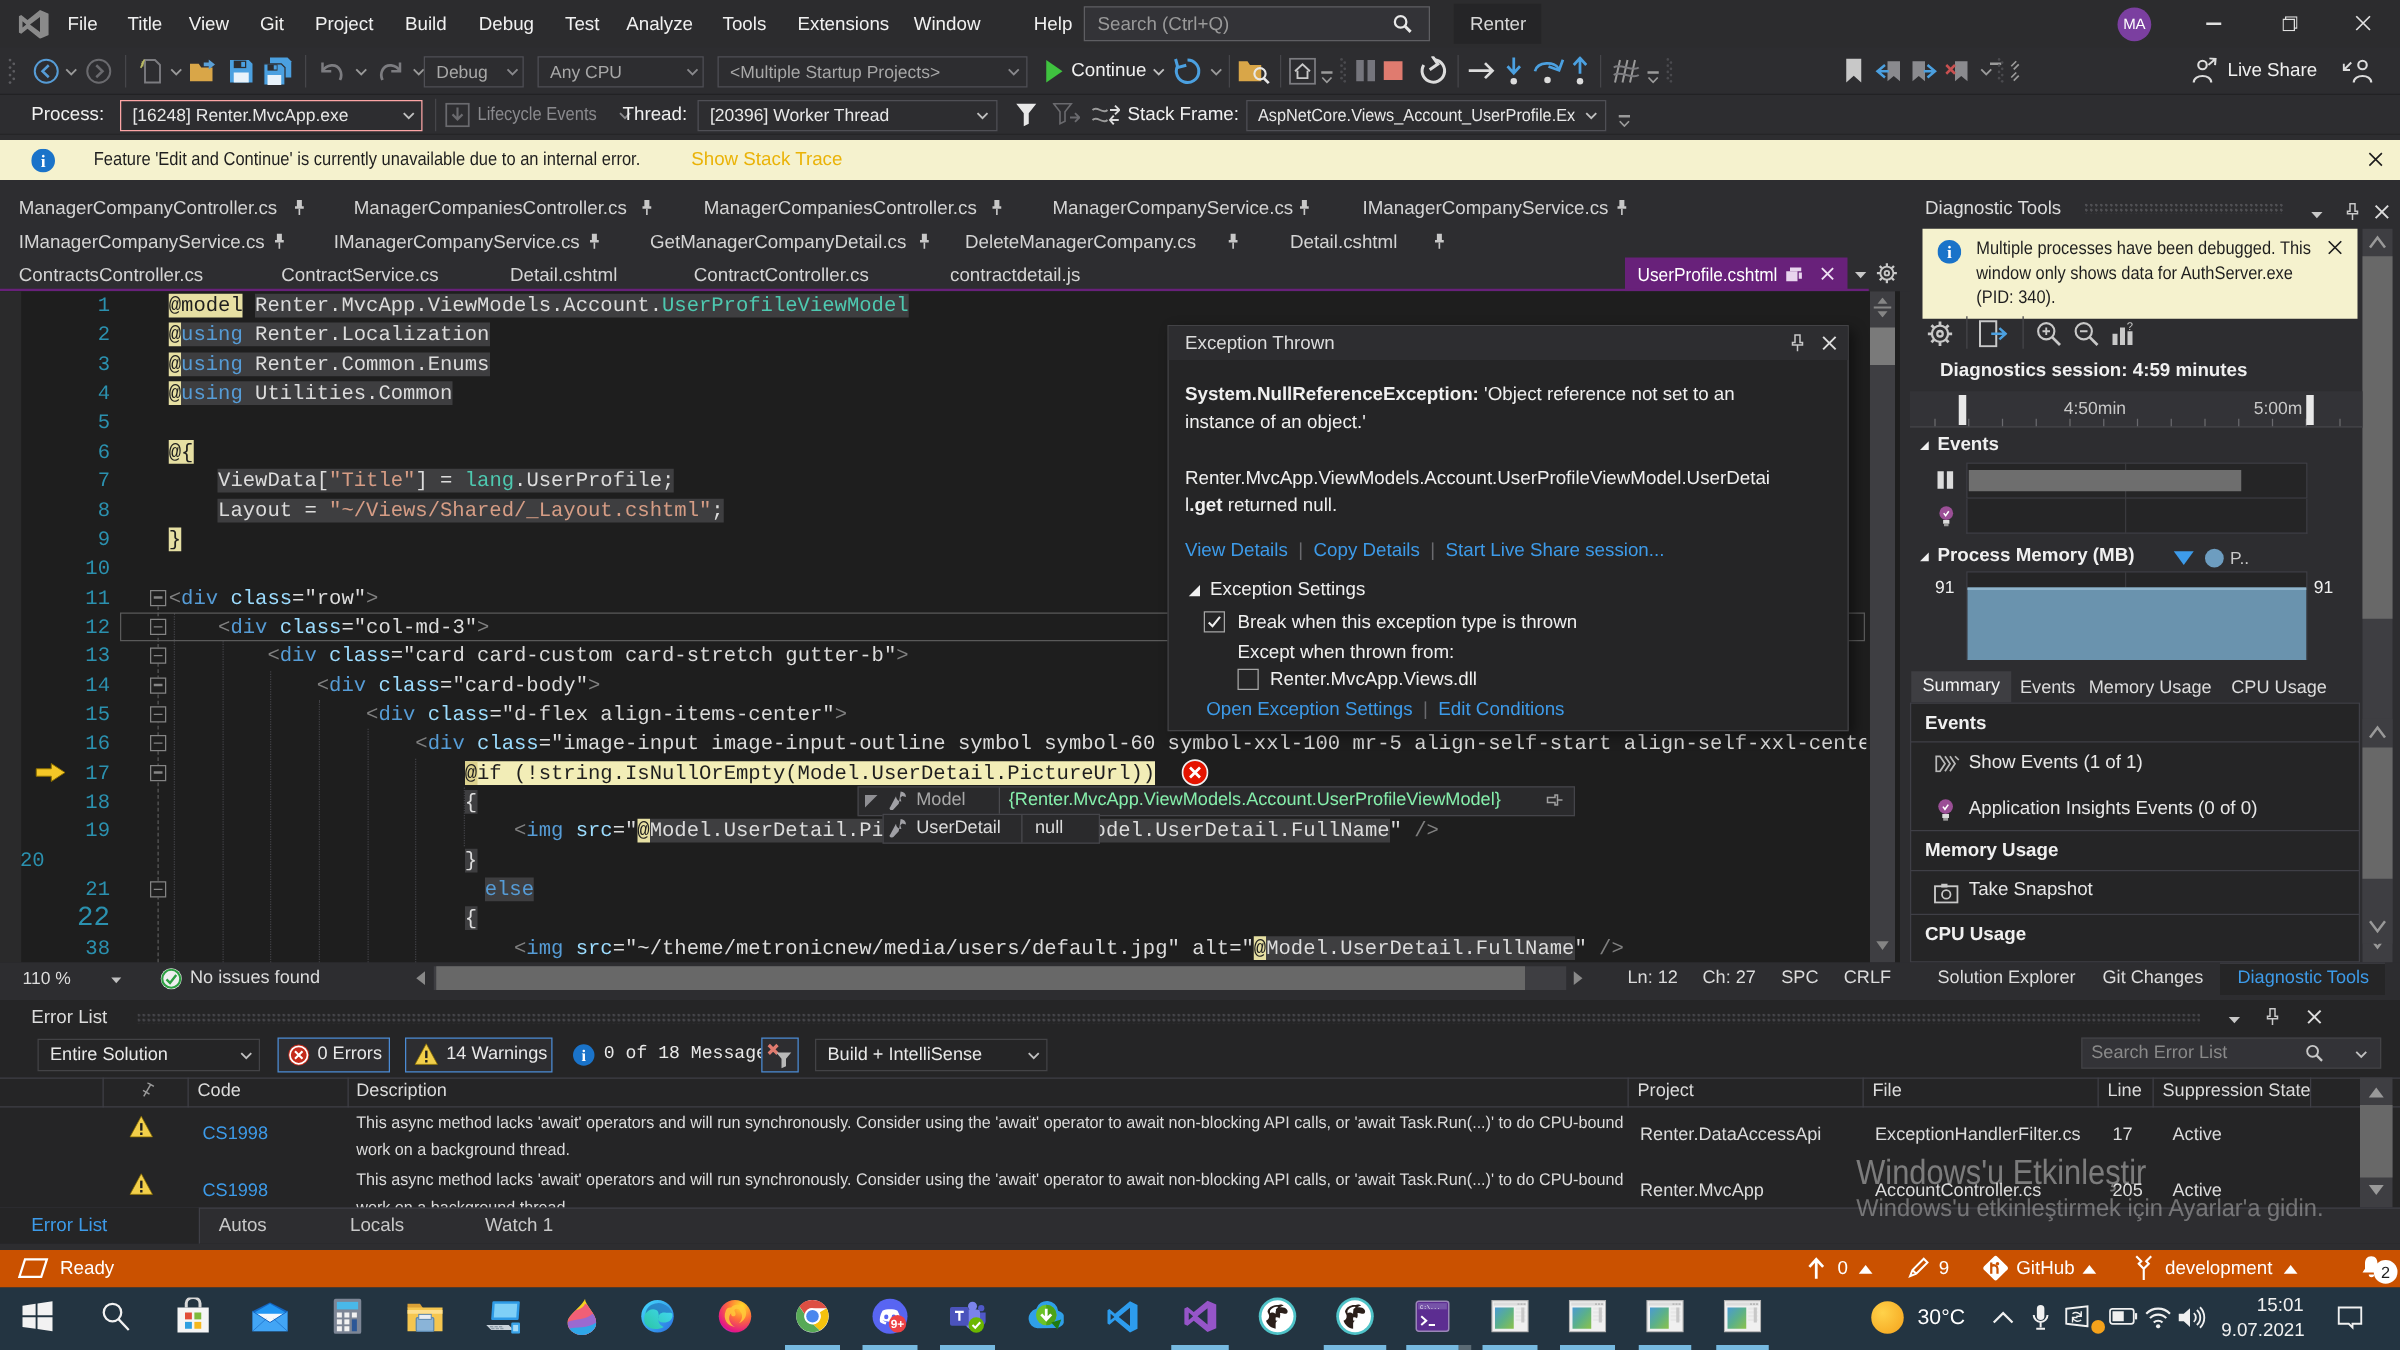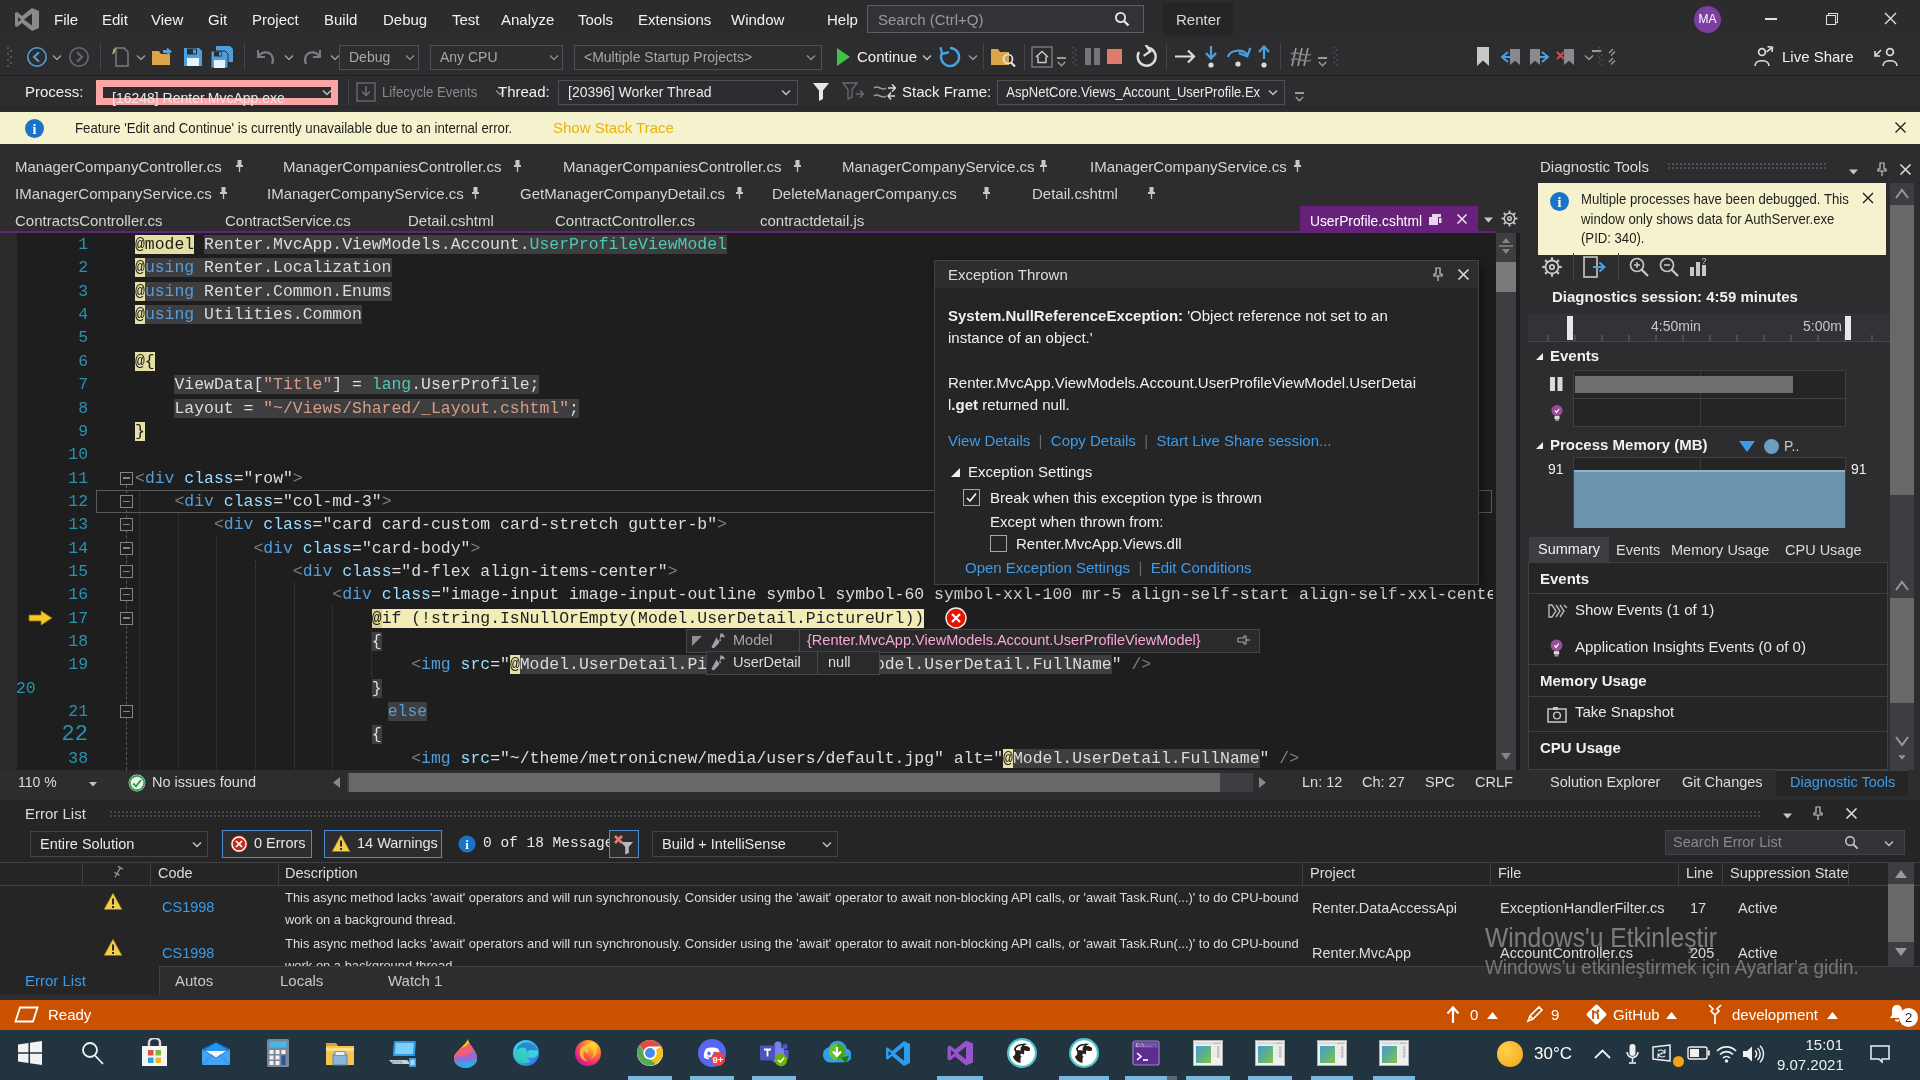--- a/index.html
+++ b/index.html
@@ -11,21 +11,21 @@
   .cgrey{color:#9a9a9a;}
 </style>
 </head>
 <body>
 
 <div class="abs" style="left:0;top:0;width:1920px;height:38px;background:#2c2c2e;"></div>
 <svg class="abs" style="left:15px;top:8px;" width="24" height="23" viewBox="0 0 24 23">
   <path d="M17 0 L24 3 L24 20 L17 23 L7 15 L2 19 L0 18 L0 5 L2 4 L7 8 Z M3 9 L3 14 L6 11.5 Z M9 11.5 L17 17.5 L17 5.5 Z" fill="#8a8a8a"></path>
 </svg>
 <div class="abs" style="left:54px;top:11px;">File</div>
-<div class="abs" style="left:102px;top:11px;">Edit</div>
+<div class="abs" style="left:102px;top:11px;">Title</div>
 <div class="abs" style="left:151px;top:11px;">View</div>
 <div class="abs" style="left:208px;top:11px;">Git</div>
 <div class="abs" style="left:252px;top:11px;">Project</div>
 <div class="abs" style="left:324px;top:11px;">Build</div>
 <div class="abs" style="left:383px;top:11px;">Debug</div>
 <div class="abs" style="left:452px;top:11px;">Test</div>
 <div class="abs" style="left:501px;top:11px;">Analyze</div>
 <div class="abs" style="left:578px;top:11px;">Tools</div>
 <div class="abs" style="left:638px;top:11px;">Extensions</div>
 <div class="abs" style="left:731px;top:11px;">Window</div>
@@ -277,21 +277,21 @@
 <div class="abs" style="left:1782px;top:48px;font-size:15px;">Live Share</div>
 <svg class="abs" style="left:1874px;top:46px" width="26" height="22" viewBox="0 0 26 22">
     <circle cx="16" cy="6" r="3.4" fill="none" stroke="#dcdcdc" stroke-width="1.7"></circle>
     <path d="M9 20 C9 13, 23 13, 23 20" fill="none" stroke="#dcdcdc" stroke-width="1.7"></path>
     <path d="M7 4 L1 10 M1 5 L1 10 L6 10" fill="none" stroke="#dcdcdc" stroke-width="1.6"></path>
   </svg>
 
 
 <div class="abs" style="left:0;top:76px;width:1920px;height:32px;background:#2d2d30;border-bottom:1px solid #252527;"></div>
 <div class="abs" style="left:25px;top:83px;">Process:</div>
-<div class="abs" style="left:96px;top:80px;width:242px;height:25px;border:7px solid #fca5a5;font-size:14px;line-height:23px;padding-left:9px;color:#e8e8e8;">[16248] Renter.MvcApp.exe</div>
+<div class="abs" style="left:96px;top:80px;width:242px;height:25px;border:1px solid #fca5a5;font-size:14px;line-height:23px;padding-left:9px;color:#e8e8e8;">[16248] Renter.MvcApp.exe</div>
 <svg class="abs" style="left:322px;top:89px" width="10" height="7" viewBox="0 0 10 7">
     <path d="M1 1.5 L5 5.5 L9 1.5" fill="none" stroke="#c0c0c0" stroke-width="1.5"></path>
   </svg>
 <div class="abs" style="left:348px;top:79px;width:1px;height:26px;background:#46464a;"></div>
 <svg class="abs" style="left:356px;top:82px" width="20" height="20" viewBox="0 0 20 20">
     <rect x="1" y="1" width="18" height="18" fill="none" stroke="#6a6a6e" stroke-width="1.4"></rect>
     <path d="M10 4 L10 13 M6 9.5 L10 13.5 L14 9.5" fill="none" stroke="#6a6a6e" stroke-width="1.7"></path>
   </svg>
 <div class="abs" style="left:382px;top:83px;color:#8a8a8e;transform:scaleX(0.88);transform-origin:0 0;white-space:nowrap;">Lifecycle Events</div>
 <svg class="abs" style="left:495px;top:89px" width="10" height="7" viewBox="0 0 10 7">
@@ -552,21 +552,21 @@
 
 <div class="abs" style="left:686px;top:629px;width:574px;height:24px;background:#2a2a2c;border:1px solid #45454a;"></div>
 <svg class="abs" style="left:691px;top:635px" width="12" height="12" viewBox="0 0 12 12">
     <path d="M1 11 L1 1 L11 1 Z" fill="#8f8f94"></path>
   </svg>
 <svg class="abs" style="left:710px;top:632px" width="16" height="16" viewBox="0 0 16 16">
     <path d="M10.5 1.2 a4.3 4.3 0 0 1 4.3 4.3 l-3 -0.8 l-1.5 1.5 l0.8 3 a4.3 4.3 0 0 1 -4.3 -4.3 L2.2 13.5 a1.6 1.6 0 0 0 2.3 2.3 L9 11 Z" fill="#a0a0a5" transform="rotate(0 8 8)"></path>
   </svg>
 <div class="abs" style="left:733px;top:632px;color:#a8a8a8;font-size:14.5px;">Model</div>
 <div class="abs" style="left:799px;top:630px;width:1px;height:22px;background:#4a4a4e;"></div>
-<div class="abs" style="left:807px;top:632px;color:#f9a8d4;font-size:14.5px;">{Renter.MvcApp.ViewModels.Account.UserProfileViewModel}</div>
+<div class="abs" style="left:807px;top:632px;color:#86efac;font-size:14.5px;">{Renter.MvcApp.ViewModels.Account.UserProfileViewModel}</div>
 <svg class="abs" style="left:1236px;top:633px" width="15" height="15" viewBox="0 0 15 15">
     <path d="M2 5 L2 9 L8 9 L8 11 L10 11 L10 3 L8 3 L8 5 Z" fill="none" stroke="#a0a0a0" stroke-width="1.2"></path>
     <line x1="10" y1="7" x2="14" y2="7" stroke="#a0a0a0" stroke-width="1.2"></line>
   </svg>
 <div class="abs" style="left:706px;top:651px;width:174px;height:24px;background:#2a2a2c;border:1px solid #45454a;"></div>
 <svg class="abs" style="left:710px;top:654px" width="16" height="16" viewBox="0 0 16 16">
     <path d="M10.5 1.2 a4.3 4.3 0 0 1 4.3 4.3 l-3 -0.8 l-1.5 1.5 l0.8 3 a4.3 4.3 0 0 1 -4.3 -4.3 L2.2 13.5 a1.6 1.6 0 0 0 2.3 2.3 L9 11 Z" fill="#a0a0a5"></path>
   </svg>
 <div class="abs" style="left:733px;top:654px;color:#dcdcdc;font-size:14.5px;">UserDetail</div>
 <div class="abs" style="left:817px;top:652px;width:1px;height:22px;background:#4a4a4e;"></div>

